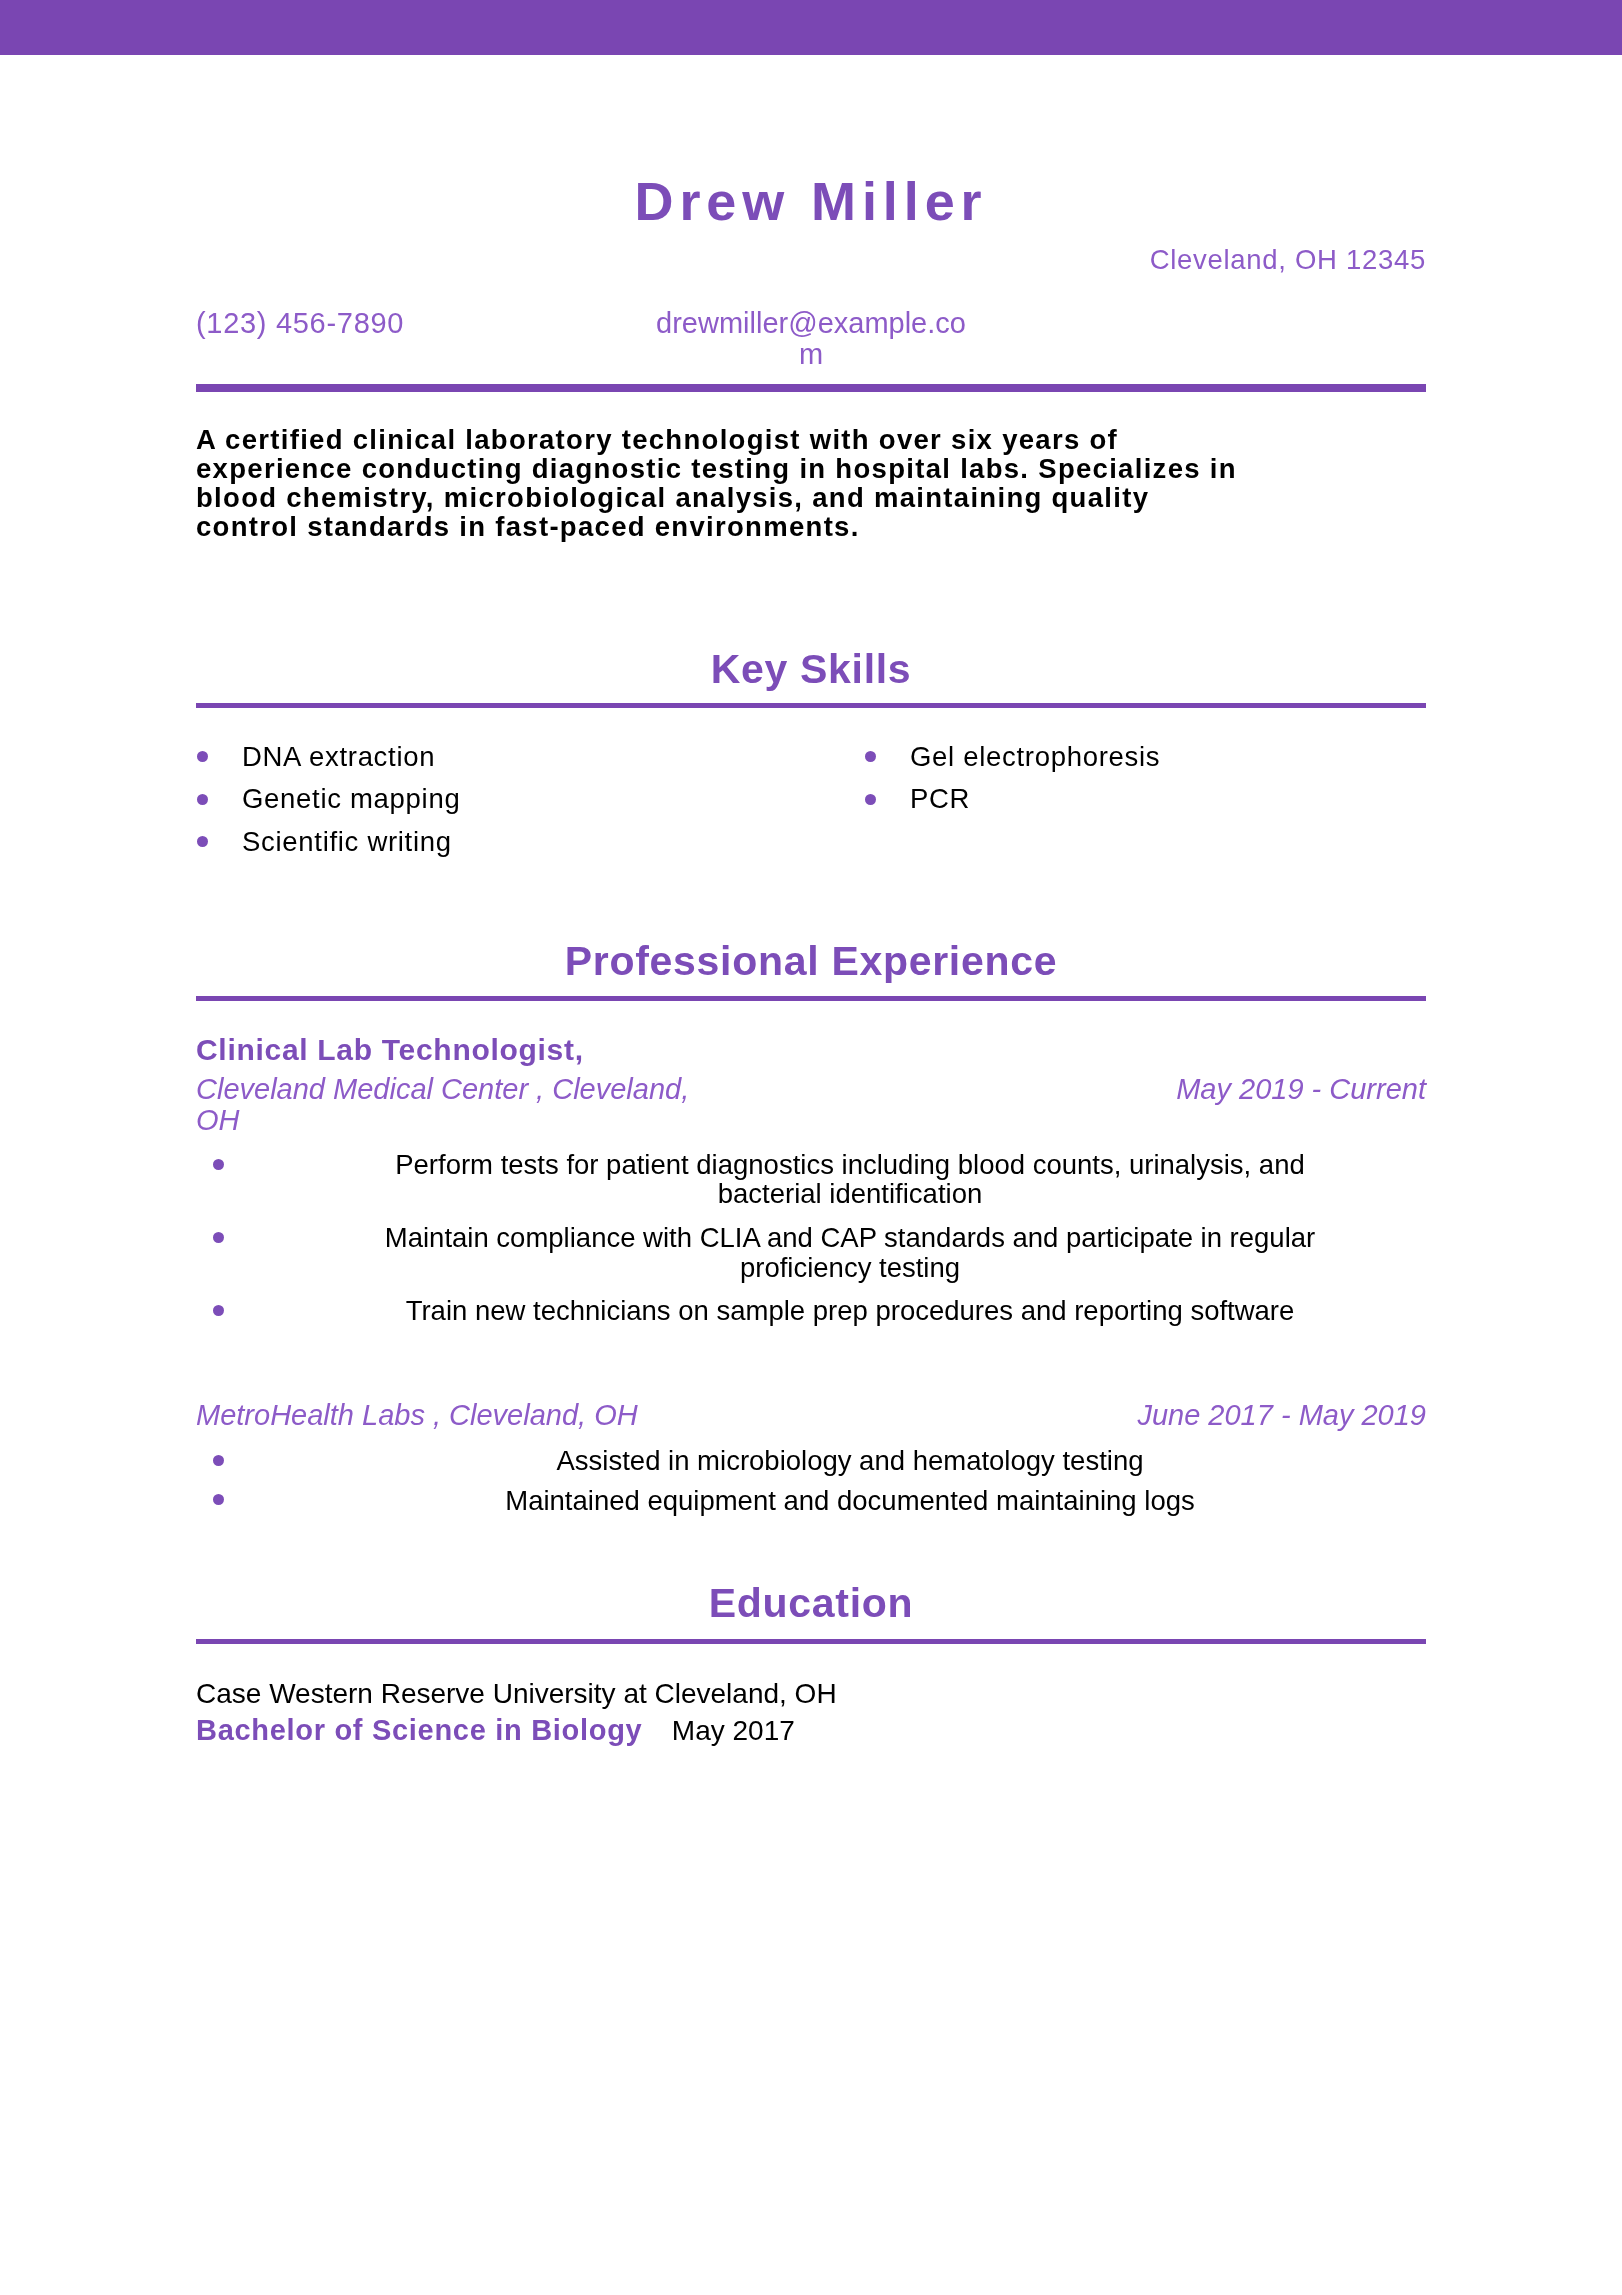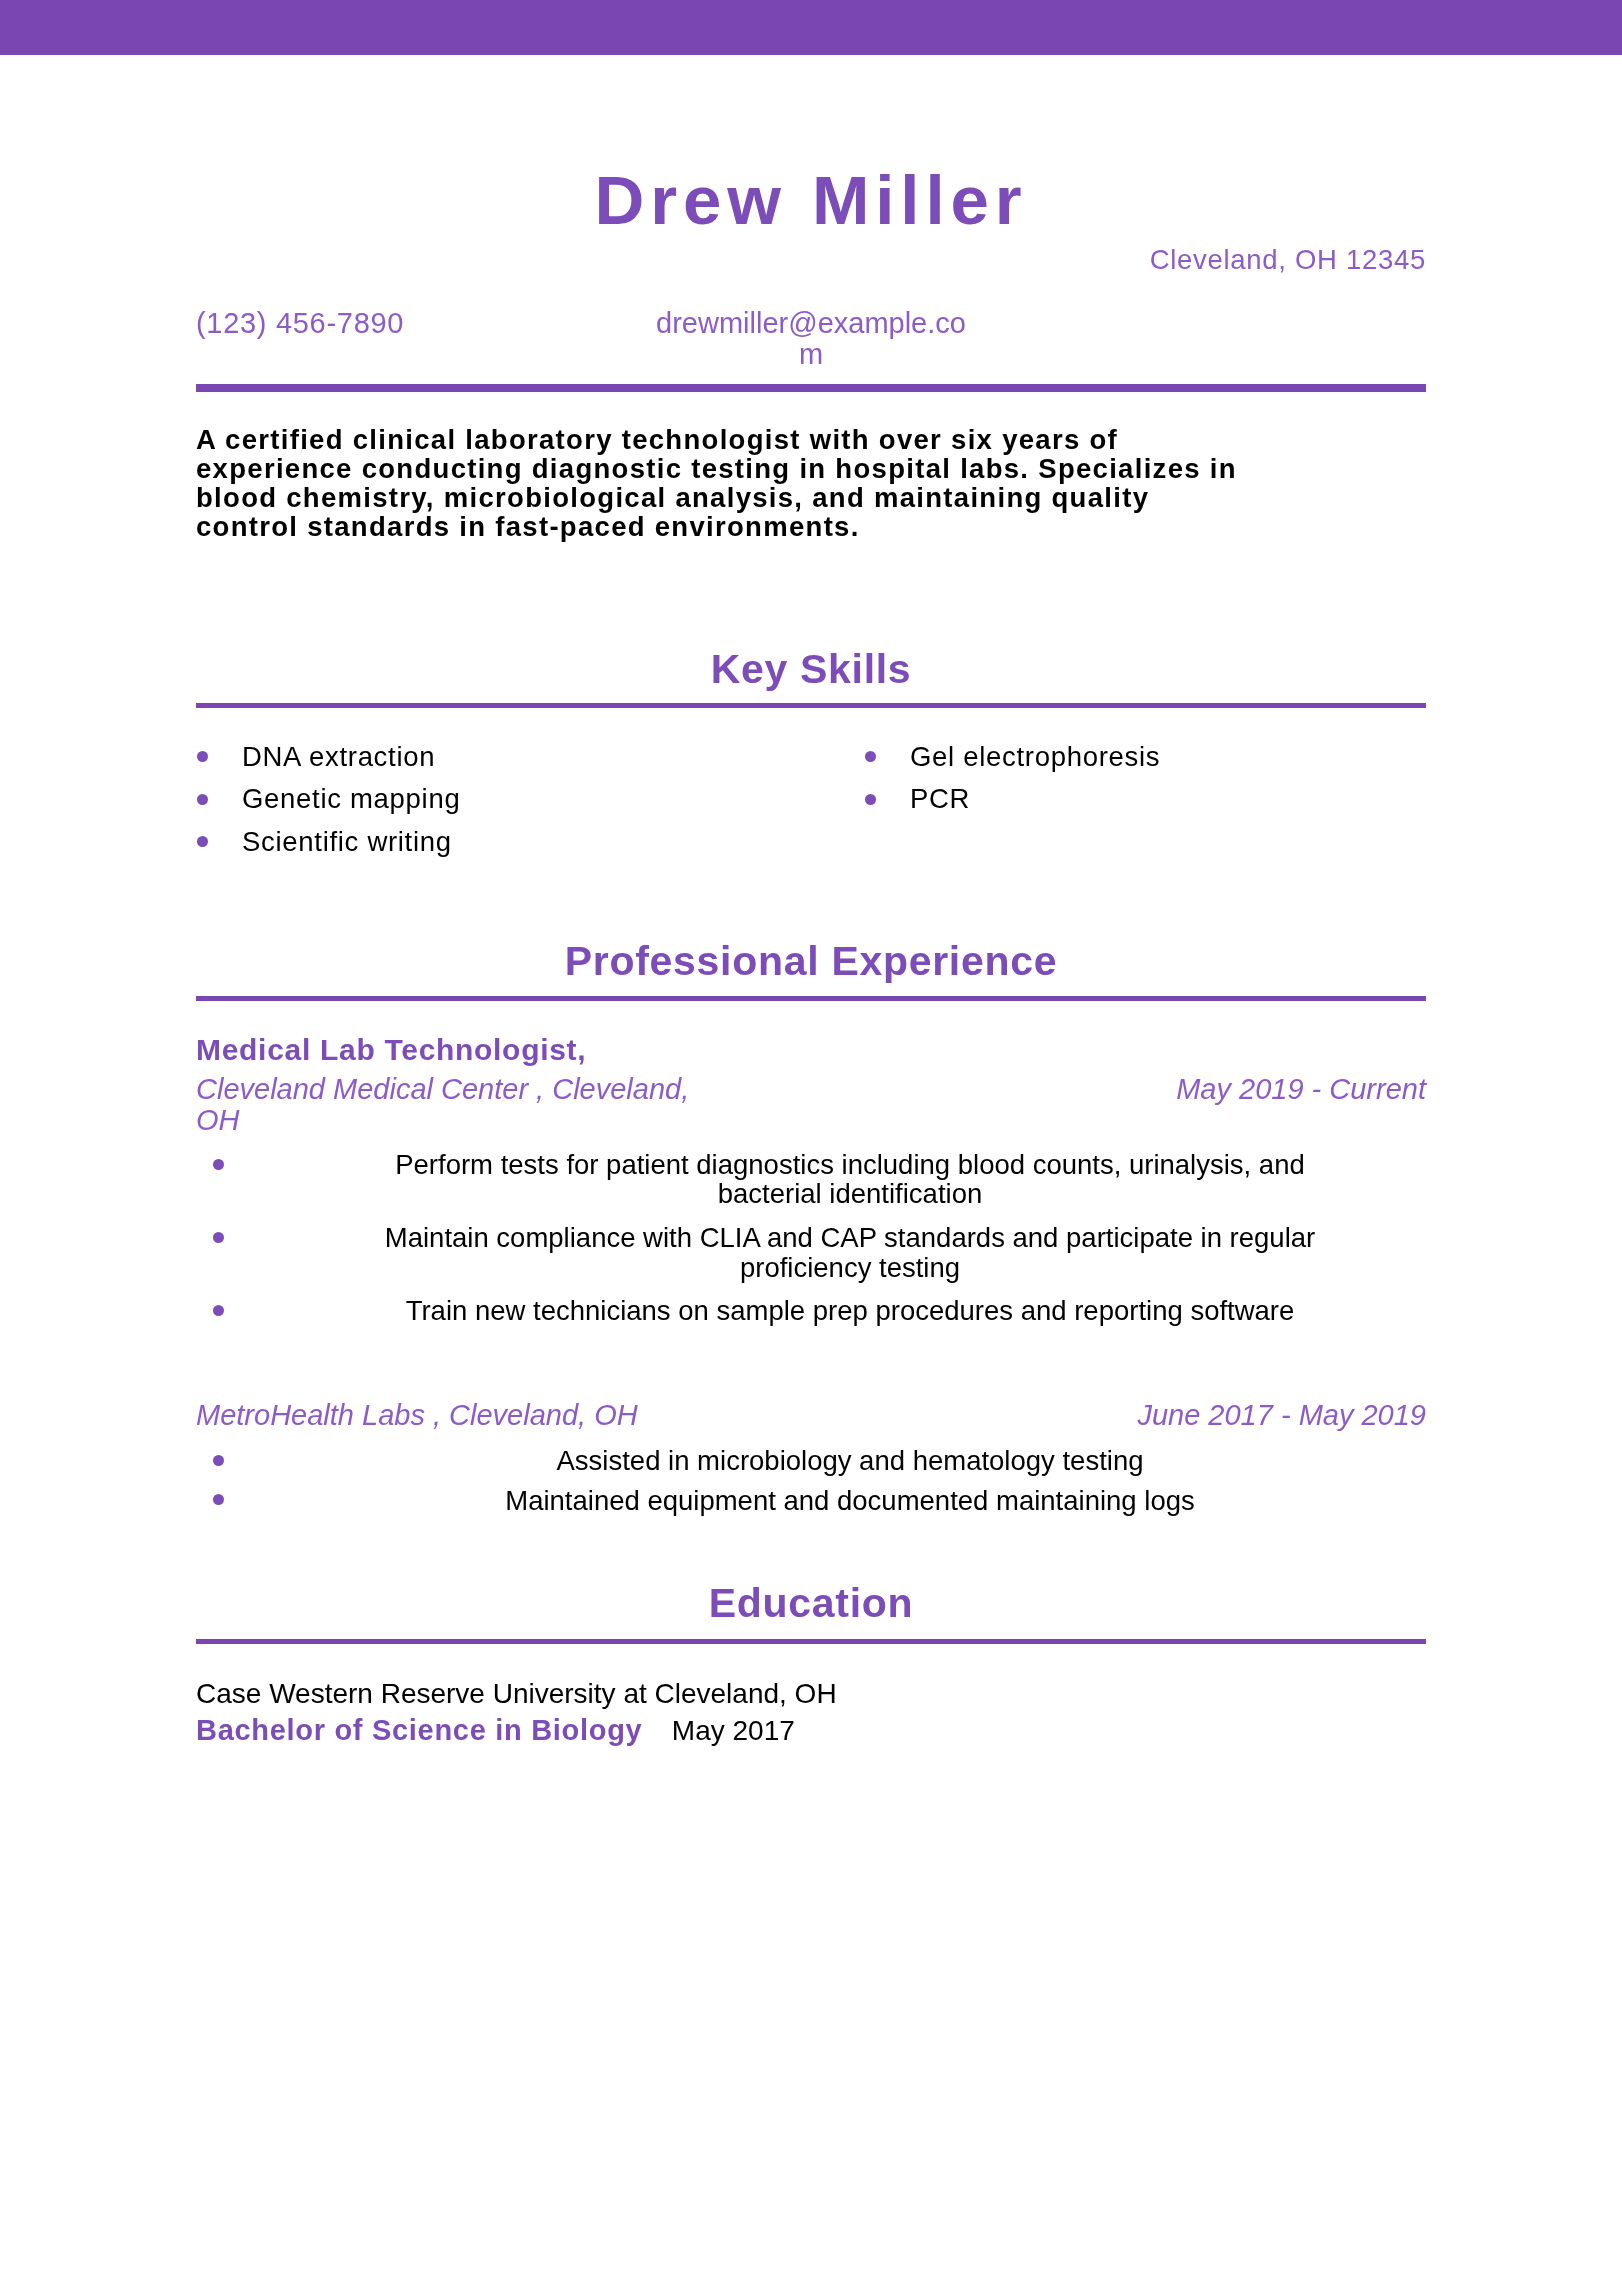--- a/index.html
+++ b/index.html
@@ -23,21 +23,21 @@
     position:absolute;left:0;top:0;width:100%;height:55px;
     background:var(--bar);
   }
   .content{
     position:absolute;left:196px;top:0;width:1230px;height:100%;
   }
   .abs{position:absolute;left:0;width:100%;}
 
   .name{
     top:166px;text-align:center;
-    font-size:69px;font-weight:bold;letter-spacing:5.9px;
+    font-size:54px;font-weight:bold;letter-spacing:5.9px;
     line-height:70px;color:var(--accent);white-space:nowrap;
   }
   .city{
     top:245px;text-align:right;
     font-size:27.5px;letter-spacing:0.7px;line-height:30px;color:var(--light);
   }
   .contact-row{top:308px;height:72px;}
   .phone{
     position:absolute;left:0;top:0;
     font-size:29px;letter-spacing:0.7px;line-height:31px;color:var(--light);
@@ -172,21 +172,21 @@
       </li>
       <li>
         <span class="dot"></span>
         <span class="li-text">PCR</span>
       </li>
     </ul>
 
     <h2 class="abs section-title t-exp">Professional Experience</h2>
     <div class="abs rule r-exp"></div>
 
-    <h3 class="abs job-title jt-1">Medical Lab Technologist,</h3>
+    <h3 class="abs job-title jt-1">Clinical Lab Technologist,</h3>
     <div class="abs company-row cr-1">
       <div class="company">Cleveland Medical Center , Cleveland,
 OH</div>
       <div class="dates">May 2019 - Current</div>
     </div>
     <ul class="job-bullets jb-1">
       <li>
         <span class="dot"></span>
         <span class="li-text">Perform tests for patient diagnostics including blood counts, urinalysis, and
 bacterial identification</span>

